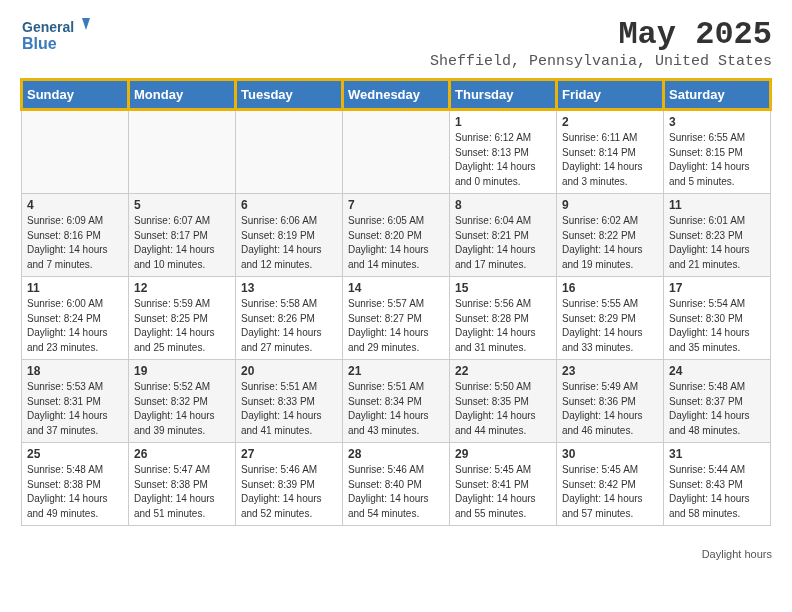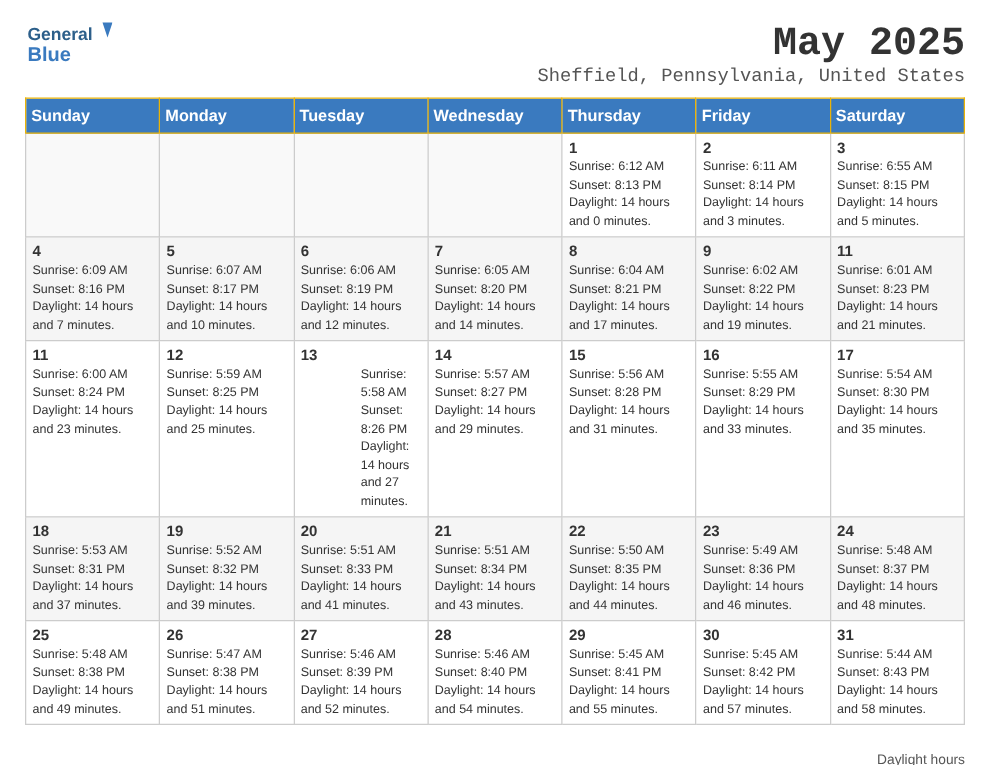--- a/index.html
+++ b/index.html
@@ -43,21 +43,21 @@
       border-collapse: collapse;
       border: 1px solid #ccc;
     }
     .calendar th {
       background: #3a7abf;
       color: #fff;
       font-size: 13px;
       font-weight: bold;
       padding: 6px 4px;
       text-align: left;
-      border: 1px solid #eab308;
+      border: 3px solid #eab308;
     }
     .calendar td {
       vertical-align: top;
       border: 1px solid #ccc;
       padding: 4px 5px;
       font-size: 10.5px;
       color: #333;
       width: calc(100% / 7);
       min-height: 80px;
       background: #fff;
@@ -208,21 +208,21 @@
           </td>
           <td>
             <span class="day-num">12</span>
             <div class="day-info" style="white-space: pre-line;">Sunrise: 5:59 AM
 Sunset: 8:25 PM
 Daylight: 14 hours
 and 25 minutes.</div>
           </td>
           <td>
             <span class="day-num">13</span>
-            <div class="day-info" style="white-space: pre-line; margin-left: 48px;">Sunrise: 5:58 AM
+            <div class="day-info" style="white-space: pre-line;">Sunrise: 5:58 AM
 Sunset: 8:26 PM
 Daylight: 14 hours
 and 27 minutes.</div>
           </td>
           <td>
             <span class="day-num">14</span>
             <div class="day-info" style="white-space: pre-line;">Sunrise: 5:57 AM
 Sunset: 8:27 PM
 Daylight: 14 hours
 and 29 minutes.</div>

